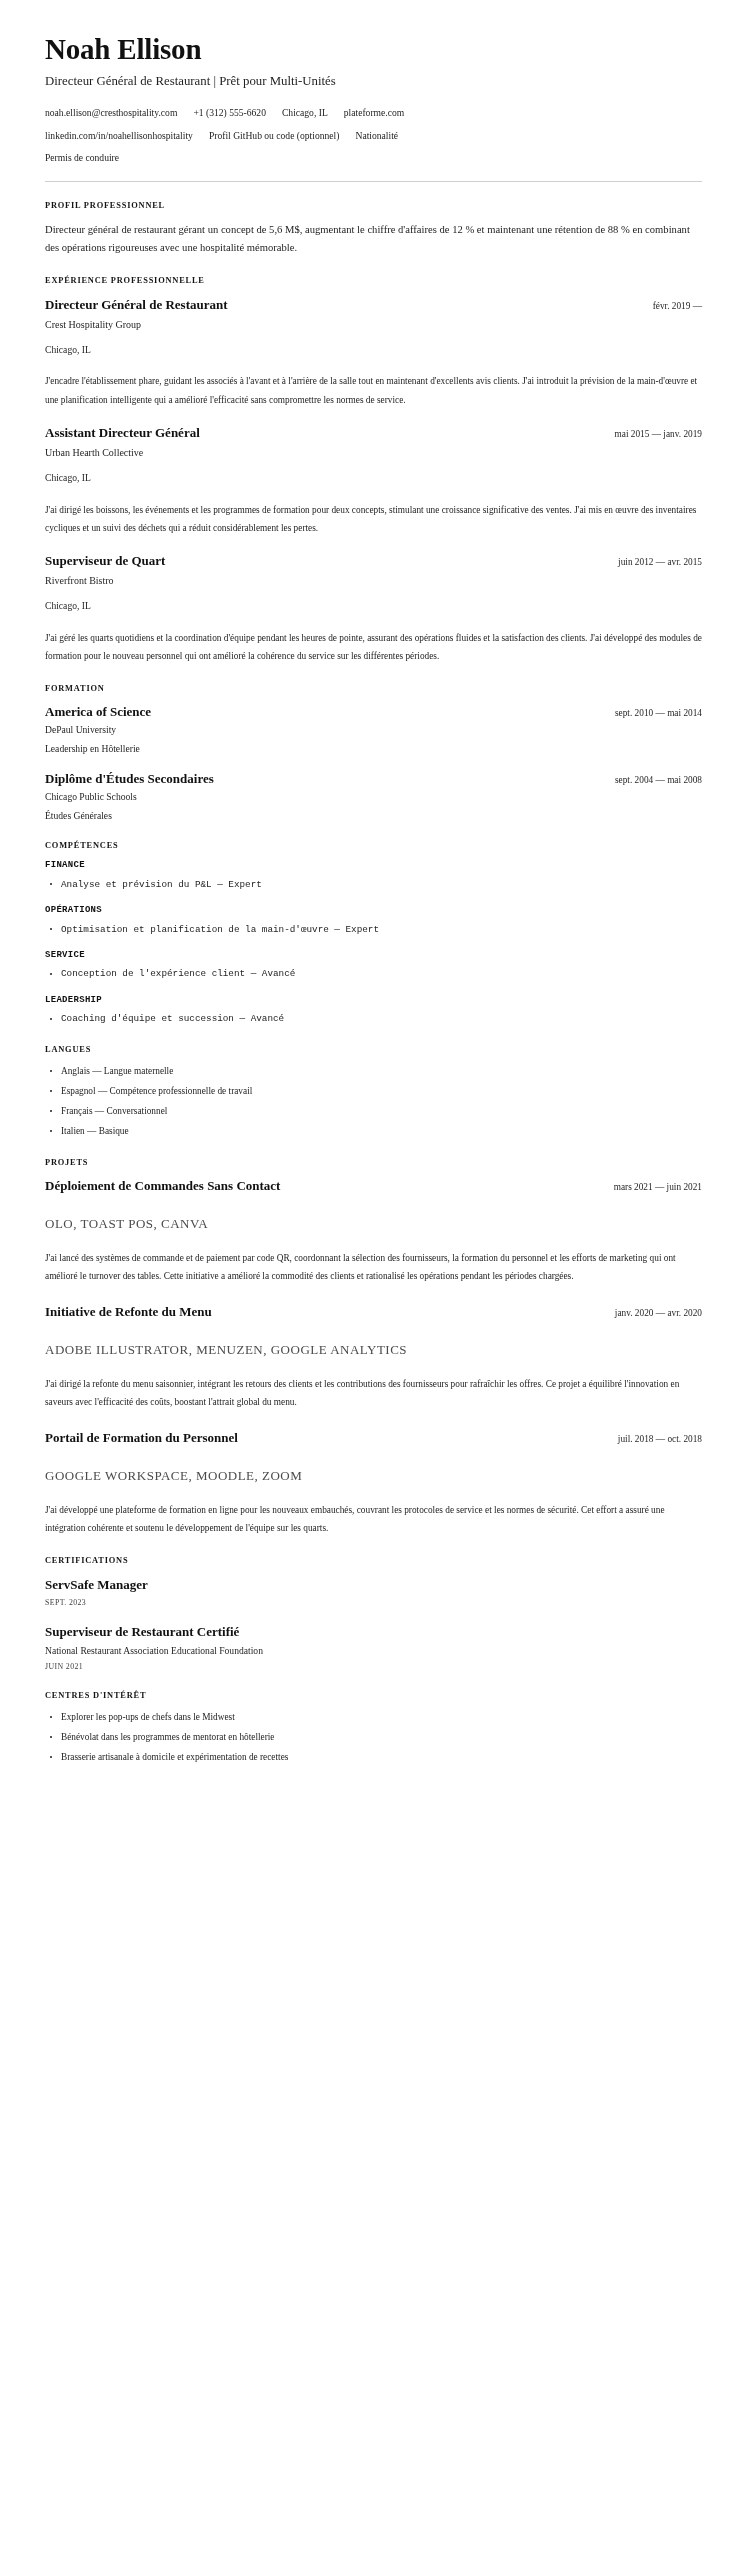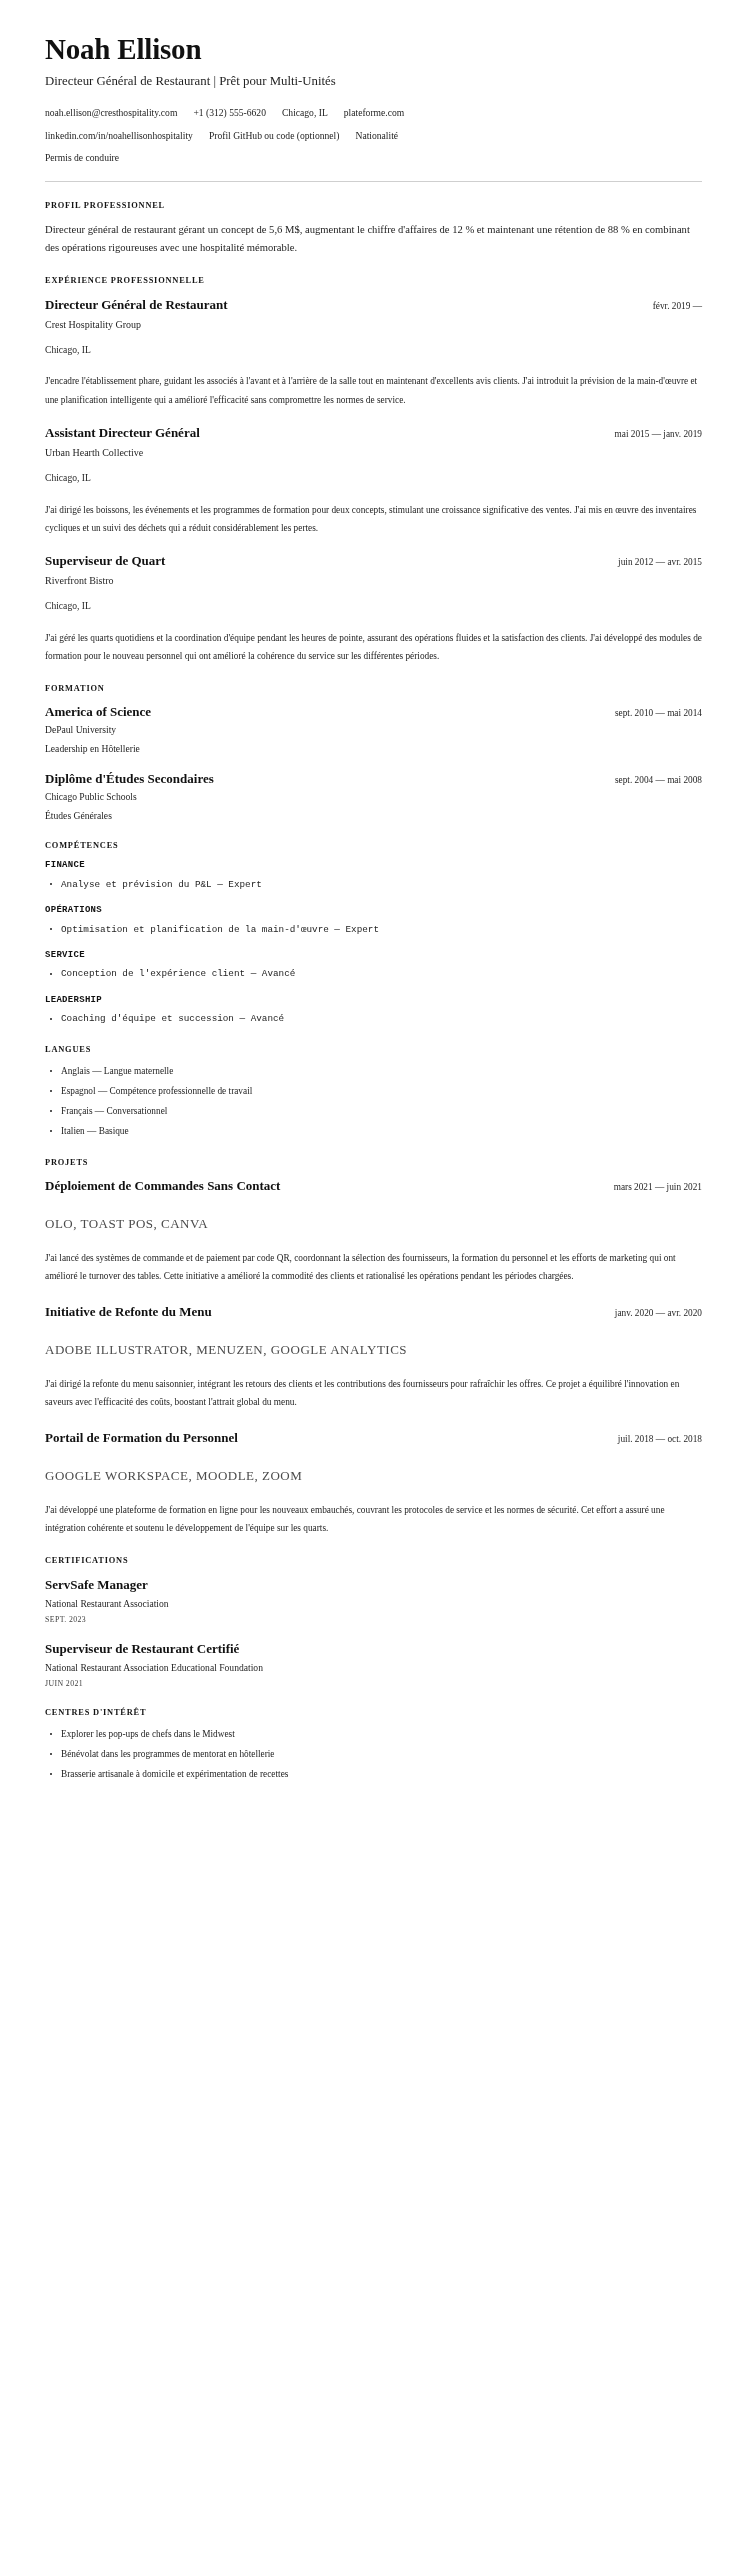--- a/index.html
+++ b/index.html
@@ -347,21 +347,20 @@
           <div class="entry-desc">J'ai développé une plateforme de formation en ligne pour les nouveaux embauchés, couvrant les protocoles de service et les normes de sécurité. Cet effort a assuré une intégration cohérente et soutenu le développement de l'équipe sur les quarts.</div>
         </div>
       </div>
   </section>
 
   <section class="section cert">
     <h2 class="section-title">CERTIFICATIONS</h2>
     <div id="certifications-list">
         <div class="entry">
           <div class="cert-name">ServSafe Manager</div>
-          <div class="cert-issuer">National Restaurant Association</div>
           <div class="cert-date">SEPT. 2023</div>
         </div>
         <div class="entry">
           <div class="cert-name">Superviseur de Restaurant Certifié</div>
           <div class="cert-issuer">National Restaurant Association Educational Foundation</div>
           <div class="cert-date">JUIN 2021</div>
         </div>
       </div>
   </section>
 

